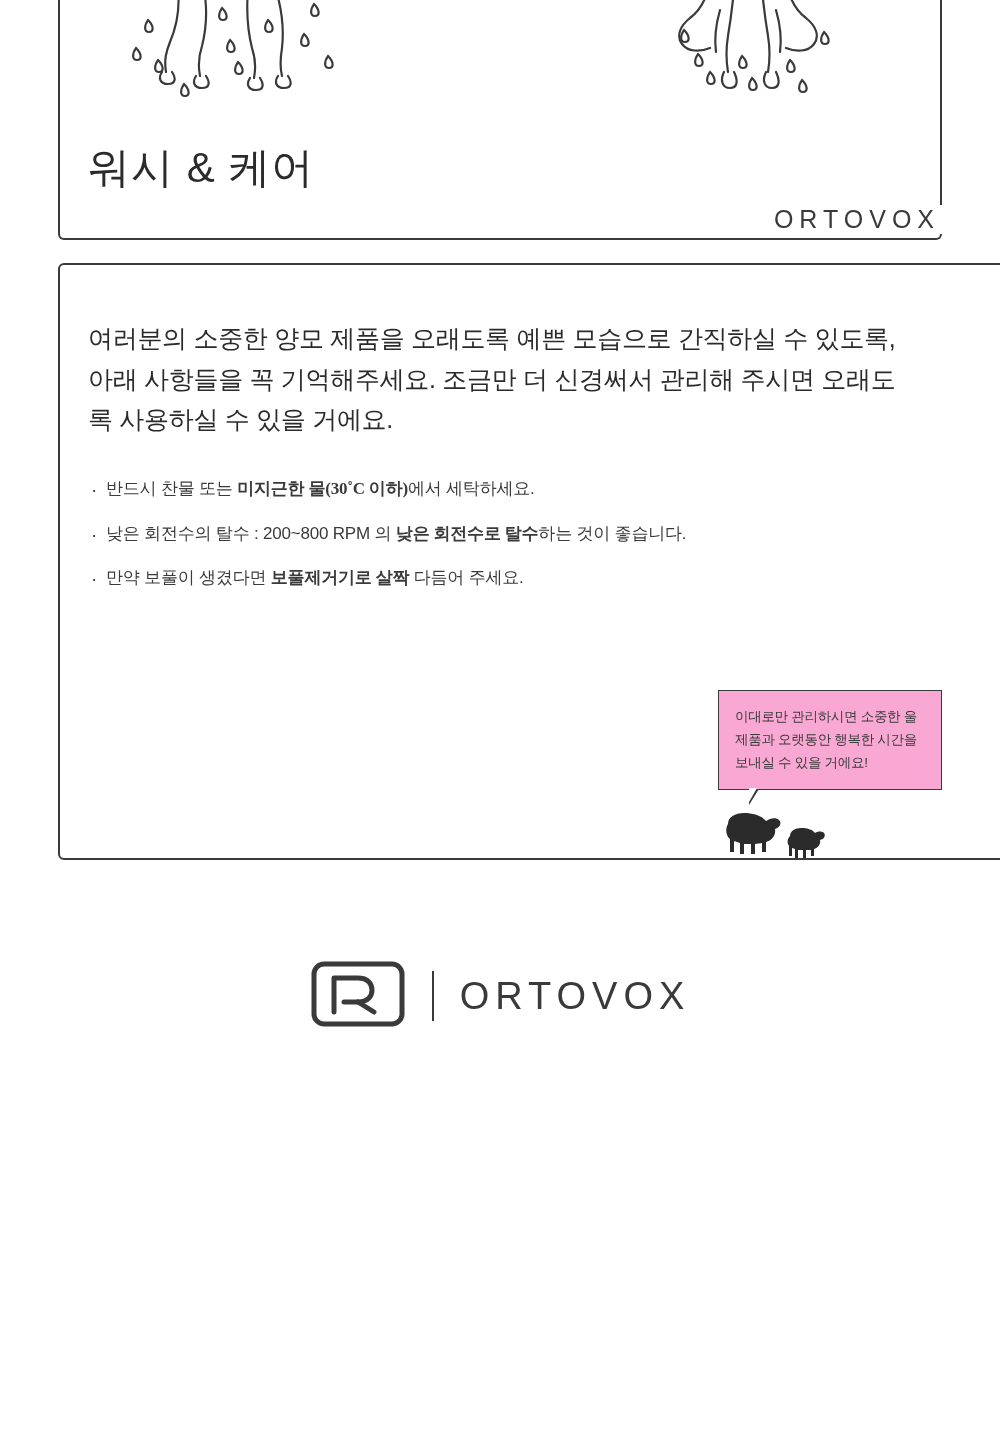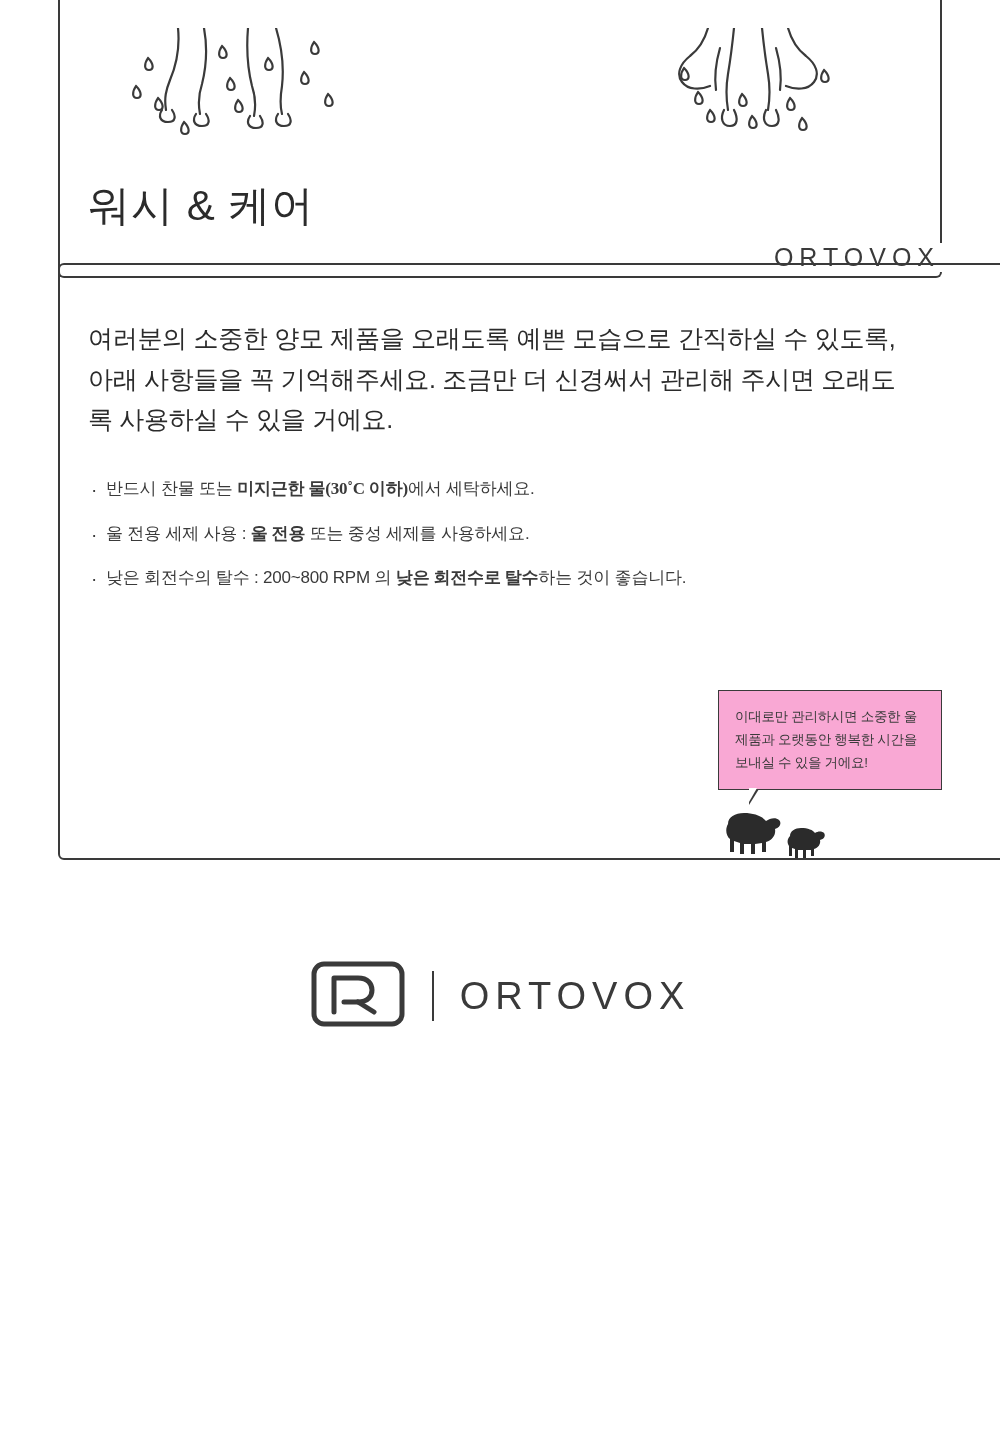--- a/index.html
+++ b/index.html
@@ -16,21 +16,20 @@
     overflow: hidden;
   }
 
   
   .top-band {
     position: absolute;
     left: 58px;
     top: 0;
     width: 884px;
     height: 256px;
-    margin-top: 38px;
   }
   .top-frame {
     position: absolute;
     left: 0;
     top: -40px;
     width: 884px;
     height: 280px;
     border: 2px solid #3a3a3a;
     border-top: none;
     border-radius: 0 0 6px 6px;
@@ -226,22 +225,22 @@
   </span>
 
   <div class="washcare-title">워시 &amp; 케어</div>
   <div class="ortovox-wordmark-top">ORTOVOX</div>
 </div>
 
 <div class="content-box">
   <p class="intro">여러분의 소중한 양모 제품을 오래도록 예쁜 모습으로 간직하실 수 있도록, 아래 사항들을 꼭 기억해주세요. 조금만 더 신경써서 관리해 주시면 오래도록 사용하실 수 있을 거에요.</p>
   <div class="bullets">
       <div class="bullet"><span>반드시 찬물 또는 </span><b>미지근한 물(30˚C 이하)</b><span>에서 세탁하세요.</span></div>
-      <div class="bullet"><span>울 전용 세제 사용 : </span><b>울 전용</b><span> 또는 중성 세제를 사용하세요.</span></div>
       <div class="bullet"><span>낮은 회전수의 탈수 : 200~800 RPM 의 </span><b>낮은 회전수로 탈수</b><span>하는 것이 좋습니다.</span></div>
+      <div class="bullet"><span>만약 보풀이 생겼다면 </span><b>보풀제거기로 살짝</b><span> 다듬어 주세요.</span></div>
     </div>
 </div>
 
 <div class="speech-bubble">이대로만 관리하시면 소중한 울 제품과 오랫동안 행복한 시간을 보내실 수 있을 거에요!</div>
 
 <span class="sheep-silhouettes">
   <svg width="120" height="52" viewBox="0 0 120 52" fill="#2b2b2b">
     <path d="M10 16 C10 9 17 5 26 5 C36 5 44 8 48 13 C52 10 58 9 61 12 C64 15 62 20 57 21 C58 26 55 32 48 34 L48 44 L44 44 L44 35 L37 36 L37 46 L33 46 L33 36 L26 36 L26 46 L22 46 L22 35 L16 33 L16 44 L12 44 L12 31 C8 28 7 21 10 16 Z"></path>
     <path d="M72 28 C72 23 77 20 83 20 C90 20 95 22 97 25 C100 23 104 23 106 25 C108 28 106 31 102 32 C103 36 100 40 96 41 L96 48 L93 48 L93 42 L88 42 L88 50 L85 50 L85 42 L80 42 L80 50 L77 50 L77 41 L74 40 L74 48 L71 48 L71 38 C69 35 69 31 72 28 Z"></path>
   </svg>

